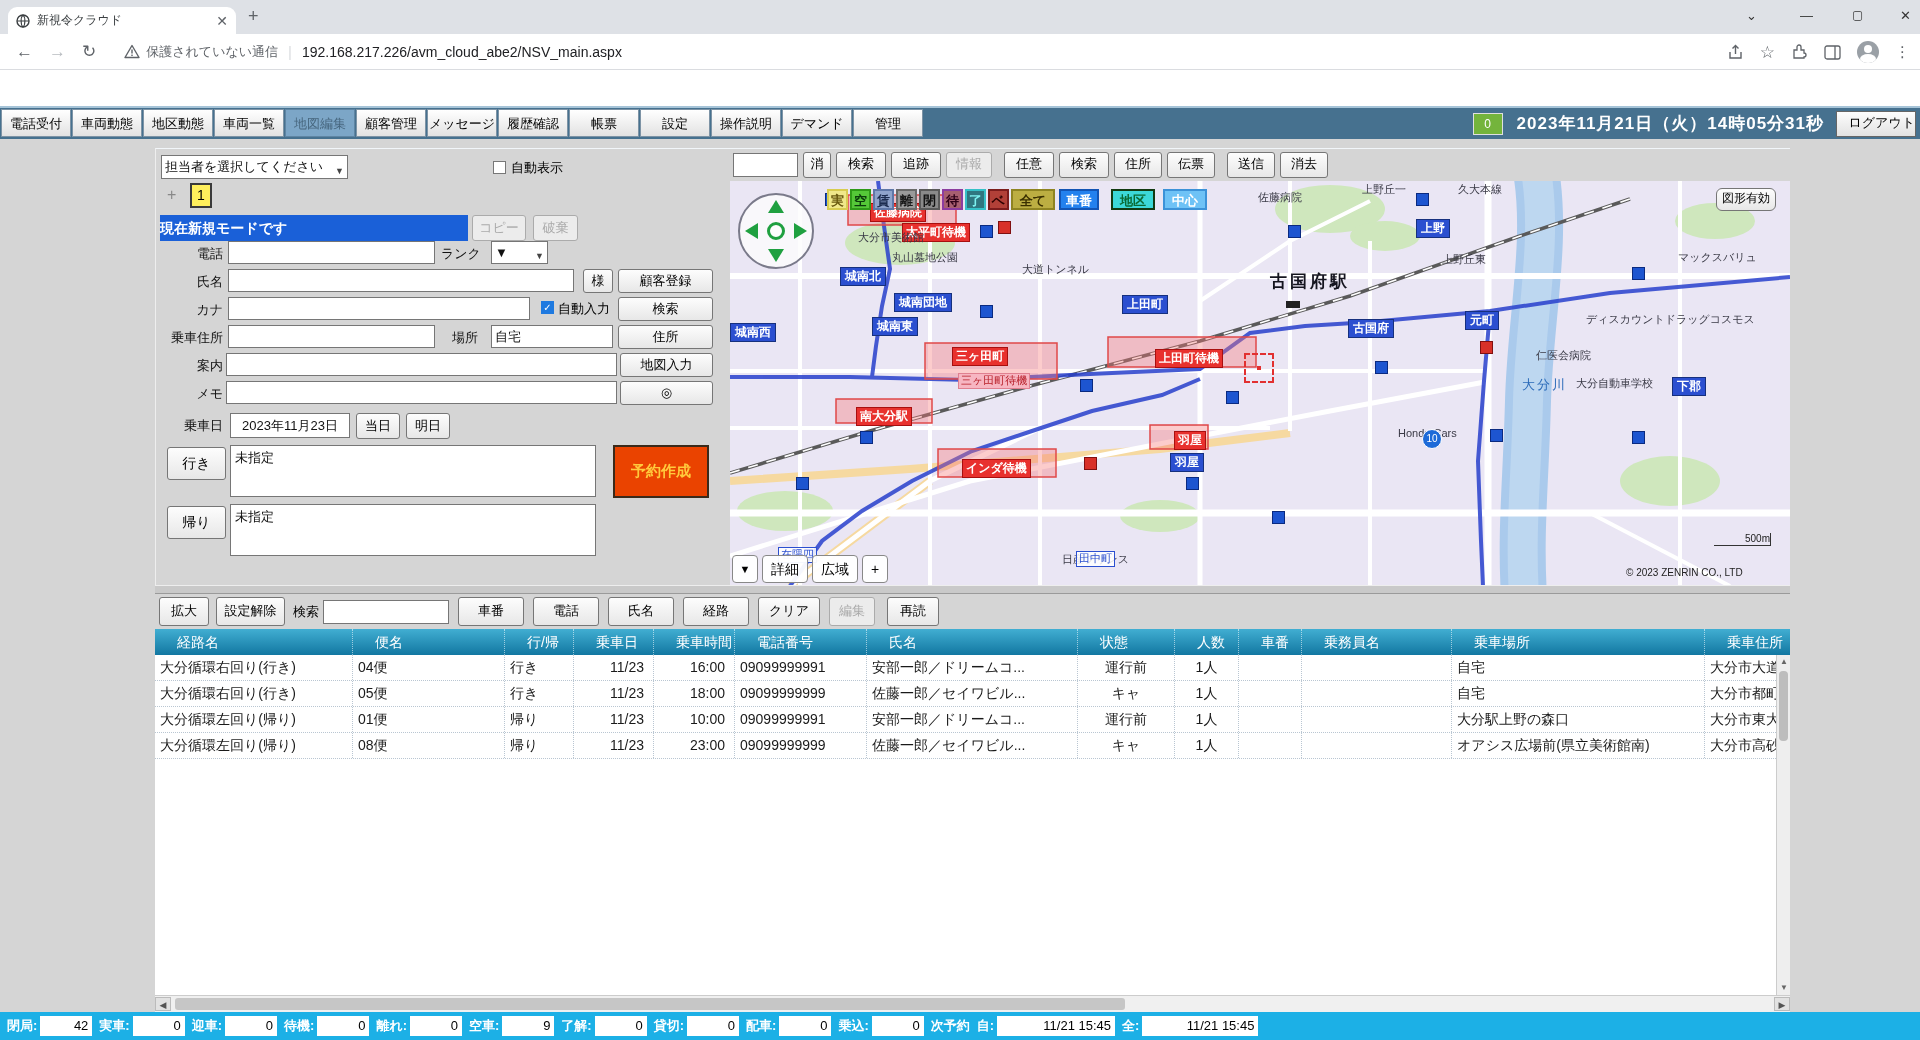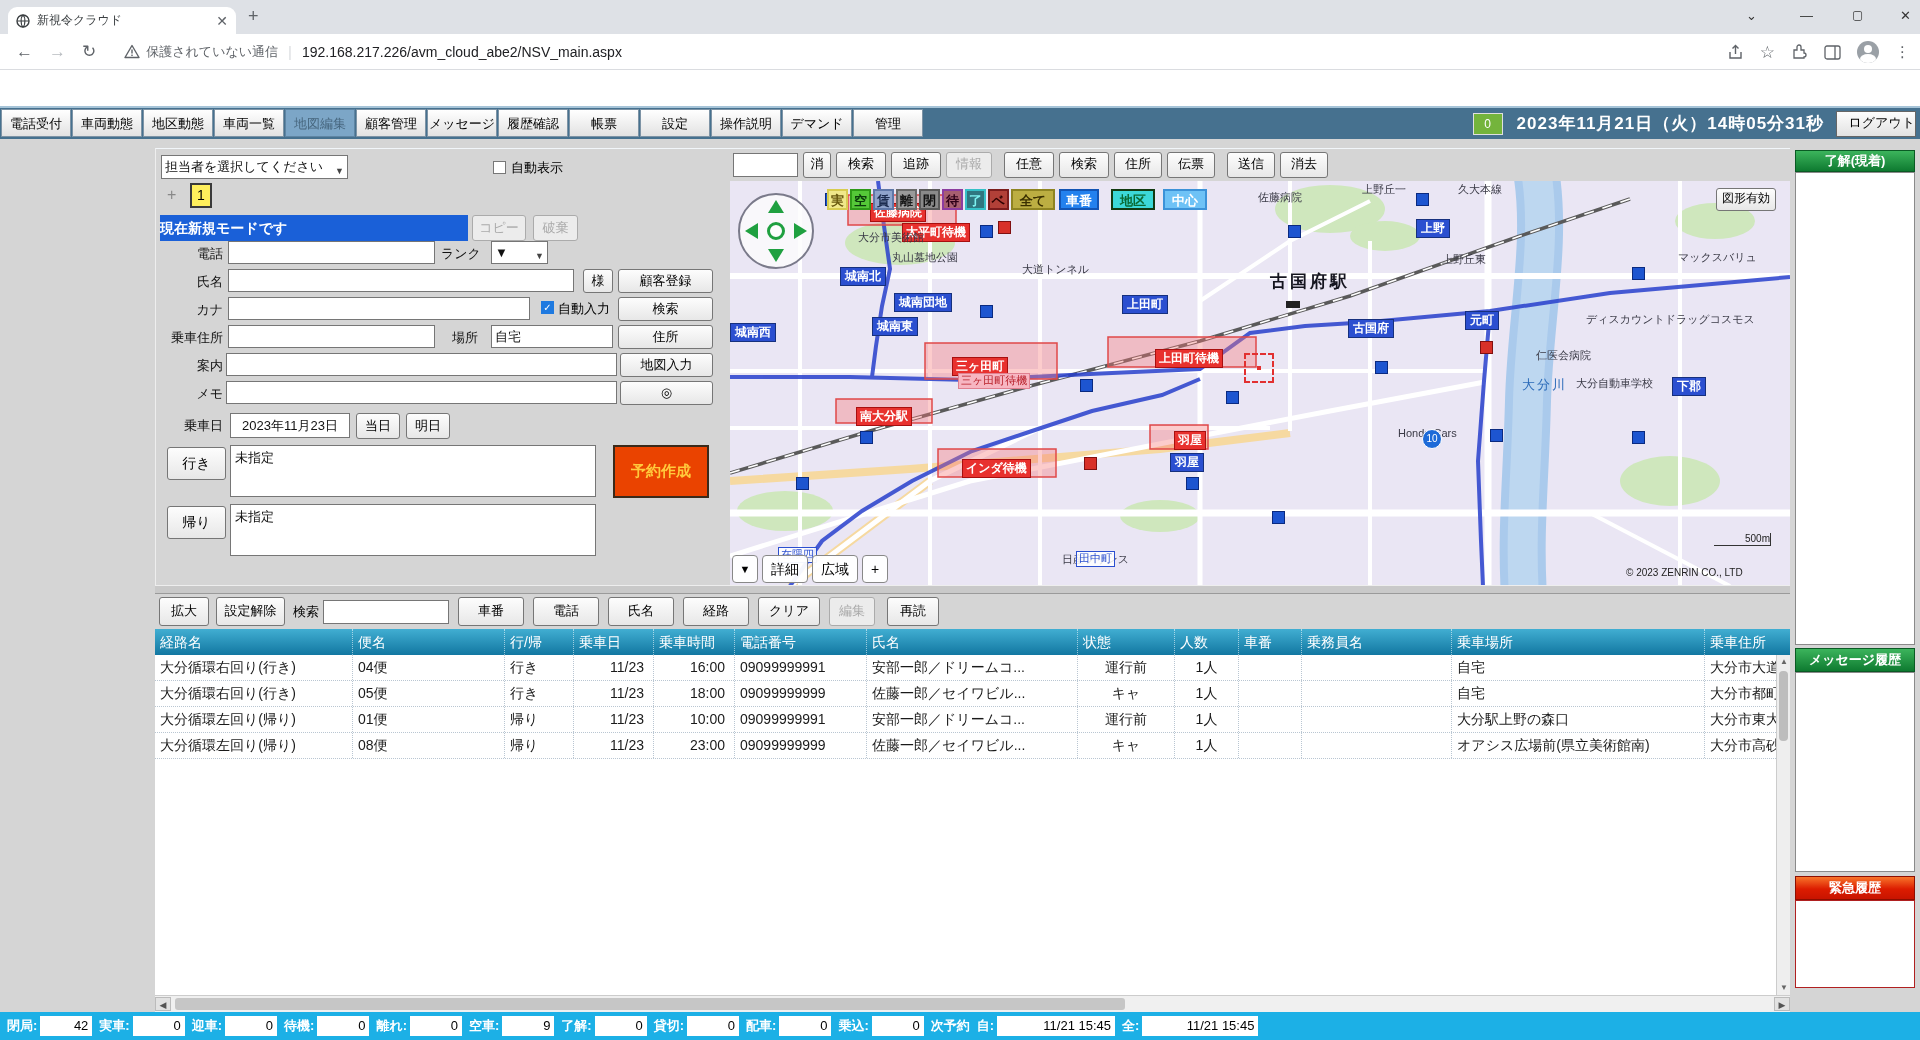--- a/index.html
+++ b/index.html
@@ -95,36 +95,36 @@
     background:rgba(252,252,252,.78);border:2px solid #7a7a8a;}
   .c-tri{position:absolute;width:0;height:0;}
   .c-up{left:28px;top:5px;border-left:8px solid transparent;border-right:8px solid transparent;border-bottom:13px solid #1fa040;}
   .c-down{left:28px;bottom:5px;border-left:8px solid transparent;border-right:8px solid transparent;border-top:13px solid #1fa040;}
   .c-left{left:5px;top:28px;border-top:8px solid transparent;border-bottom:8px solid transparent;border-right:13px solid #1fa040;}
   .c-right{right:5px;top:28px;border-top:8px solid transparent;border-bottom:8px solid transparent;border-left:13px solid #1fa040;}
   .c-center{position:absolute;left:27px;top:27px;width:12px;height:12px;border:3px solid #1fa040;border-radius:50%;background:rgba(255,255,255,.7);}
   .map-bottom{position:absolute;left:2px;top:374px;display:flex;gap:4px;z-index:7;}
   .map-zoom-btn{height:28px;background:rgba(255,255,255,.95);border:1px solid #888;border-radius:4px;
     font-size:14px;text-align:center;line-height:27px;box-sizing:border-box;}
-  .gfx-btn{position:absolute;left:986px;top:7px;width:58px;height:21px;font-size:12px;line-height:19px;z-index:7;}
+  .gfx-btn{position:absolute;left:986px;top:7px;width:58px;height:21px;font-size:12px;line-height:19px;z-index:7;border-radius:6px;}
   .scale{position:absolute;left:984px;top:352px;width:56px;font-size:10px;color:#222;text-align:right;
     border-bottom:1px solid #333;border-right:1px solid #333;padding-bottom:1px;z-index:6;}
   .copyright{position:absolute;left:896px;top:386px;font-size:10px;color:#222;z-index:6;}
 
   
   .splitter{position:absolute;left:155px;top:585px;width:1635px;height:9px;background:#c9c9c9;
     border-top:1px solid #eee;border-bottom:1px solid #9a9a9a;box-sizing:border-box;}
   .grid-toolbar{position:absolute;left:155px;top:594px;width:1635px;height:35px;background:#d5d5d5;
     display:flex;align-items:center;}
   .gt-btn{height:27px;line-height:25px;margin-left:7px;}
   .gt-label{font-size:13px;margin-left:8px;}
   .gt-input{width:118px;height:22px;margin-left:4px;}
   .thead{position:absolute;left:155px;top:629px;width:1635px;height:26px;overflow:hidden;
     background:linear-gradient(#41aed2,#1277a1);display:flex;}
-  .th{flex:none;color:#fff;font-size:14px;line-height:26px;padding-left:5px;box-sizing:border-box;
+  .th{flex:none;color:#fff;font-size:14px;line-height:26px;padding-left:22px;box-sizing:border-box;
     border-right:1px dotted rgba(255,255,255,.55);white-space:nowrap;overflow:hidden;}
   .tbody{position:absolute;left:155px;top:655px;width:1635px;height:340px;background:#fff;overflow:hidden;}
   .tr{display:flex;height:25px;border-bottom:1px dotted #b9c6d2;}
   .td{flex:none;font-size:14px;color:#1a1a1a;line-height:24px;padding:0 5px;box-sizing:border-box;
     border-right:1px dotted #b9c6d2;white-space:nowrap;overflow:hidden;}
   .td.r{text-align:right;padding-right:9px;}
   .td.c{text-align:center;}
   .vscroll{position:absolute;left:1776px;top:655px;width:14px;height:340px;background:#eee;border-left:1px solid #ccc;box-sizing:border-box;}
   .vthumb{position:absolute;left:2px;top:16px;width:9px;height:70px;background:#bdbdbd;border-radius:4px;}
   .varr{position:absolute;left:0;width:14px;height:14px;font-size:8px;color:#666;text-align:center;line-height:14px;}
@@ -336,21 +336,21 @@
           <rect x="378" y="156" width="148" height="30"></rect>
           <rect x="106" y="218" width="96" height="24"></rect>
           <rect x="208" y="268" width="118" height="28"></rect>
           <rect x="420" y="244" width="58" height="24"></rect>
         </g>
       </svg>
       <div id="map-labels">
           <div class="mlbl red" style="left: 140px; top: 22px;">佐藤病院</div>
           <div class="mlbl red" style="left: 172px; top: 42px;">太平町待機</div>
           <div class="mlbl red" style="left: 425px; top: 168px;">上田町待機</div>
-          <div class="mlbl red" style="left: 222px; top: 176px;">三ヶ田町</div>
+          <div class="mlbl red" style="left: 222px; top: 166px;">三ヶ田町</div>
           <div class="mlbl pink" style="left: 228px; top: 192px;">三ヶ田町待機</div>
           <div class="mlbl red" style="left: 126px; top: 226px;">南大分駅</div>
           <div class="mlbl red" style="left: 232px; top: 278px;">インダ待機</div>
           <div class="mlbl red" style="left: 444px; top: 250px;">羽屋</div>
           <div class="mlbl blue" style="left: 440px; top: 272px;">羽屋</div>
           <div class="mlbl blue" style="left: 110px; top: 86px;">城南北</div>
           <div class="mlbl blue" style="left: 164px; top: 112px;">城南団地</div>
           <div class="mlbl blue" style="left: 142px; top: 136px;">城南東</div>
           <div class="mlbl blue" style="left: 0px; top: 142px;">城南西</div>
           <div class="mlbl blue" style="left: 392px; top: 114px;">上田町</div>
@@ -562,22 +562,14 @@
         <span class="st-label">乗込:</span>
         <div class="st-input" style="width: 52px;">0</div>
       </div>
     <span class="st-label">次予約</span>
     <span class="st-label">自:</span>
     <div class="st-input" style="width:118px;">11/21 15:45</div>
     <span class="st-label">全:</span>
     <div class="st-input" style="width:116px;">11/21 15:45</div>
   </div>
 
-  <div class="right-panel" id="right-panel">
-      <div class="rp-head green" style="top: 11px; height: 22px; line-height: 20px;">了解(現着)</div>
-      <div class="rp-body" style="top: 33px; height: 473px;"></div>
-      <div class="rp-head green" style="top: 509px; height: 24px; line-height: 22px;">メッセージ履歴</div>
-      <div class="rp-body" style="top: 533px; height: 200px;"></div>
-      <div class="rp-head red" style="top: 737px; height: 24px; line-height: 22px;">緊急履歴</div>
-      <div class="rp-body red" style="top: 761px; height: 88px;"></div>
-    </div>
 
 </div>
 
 </body></html>

